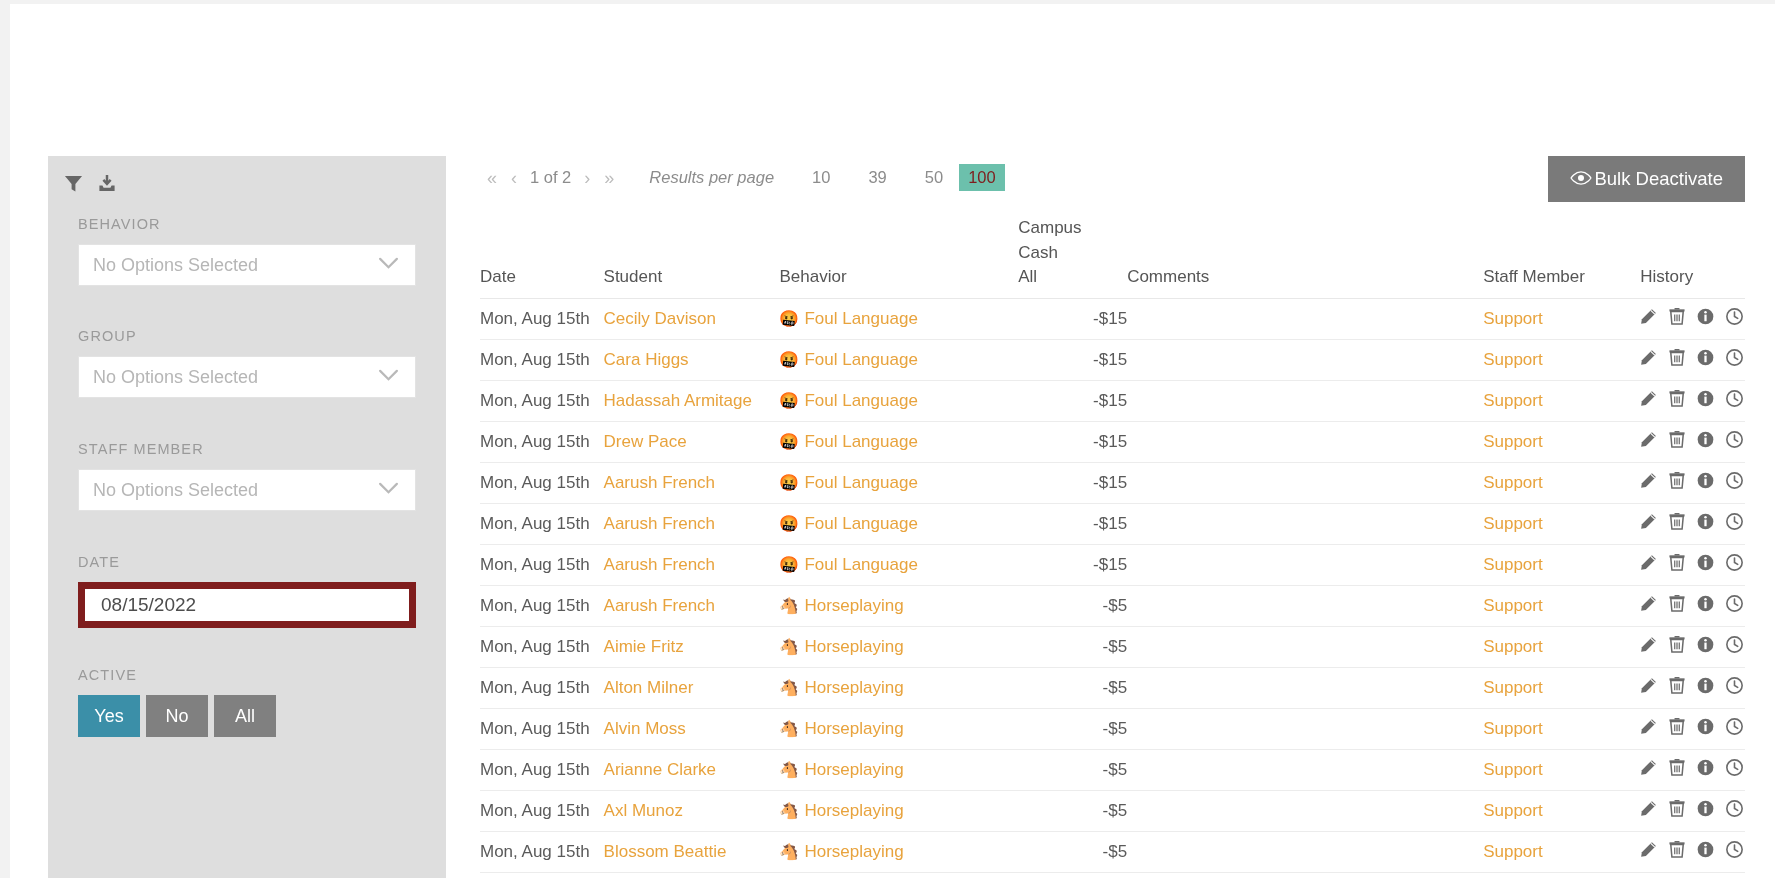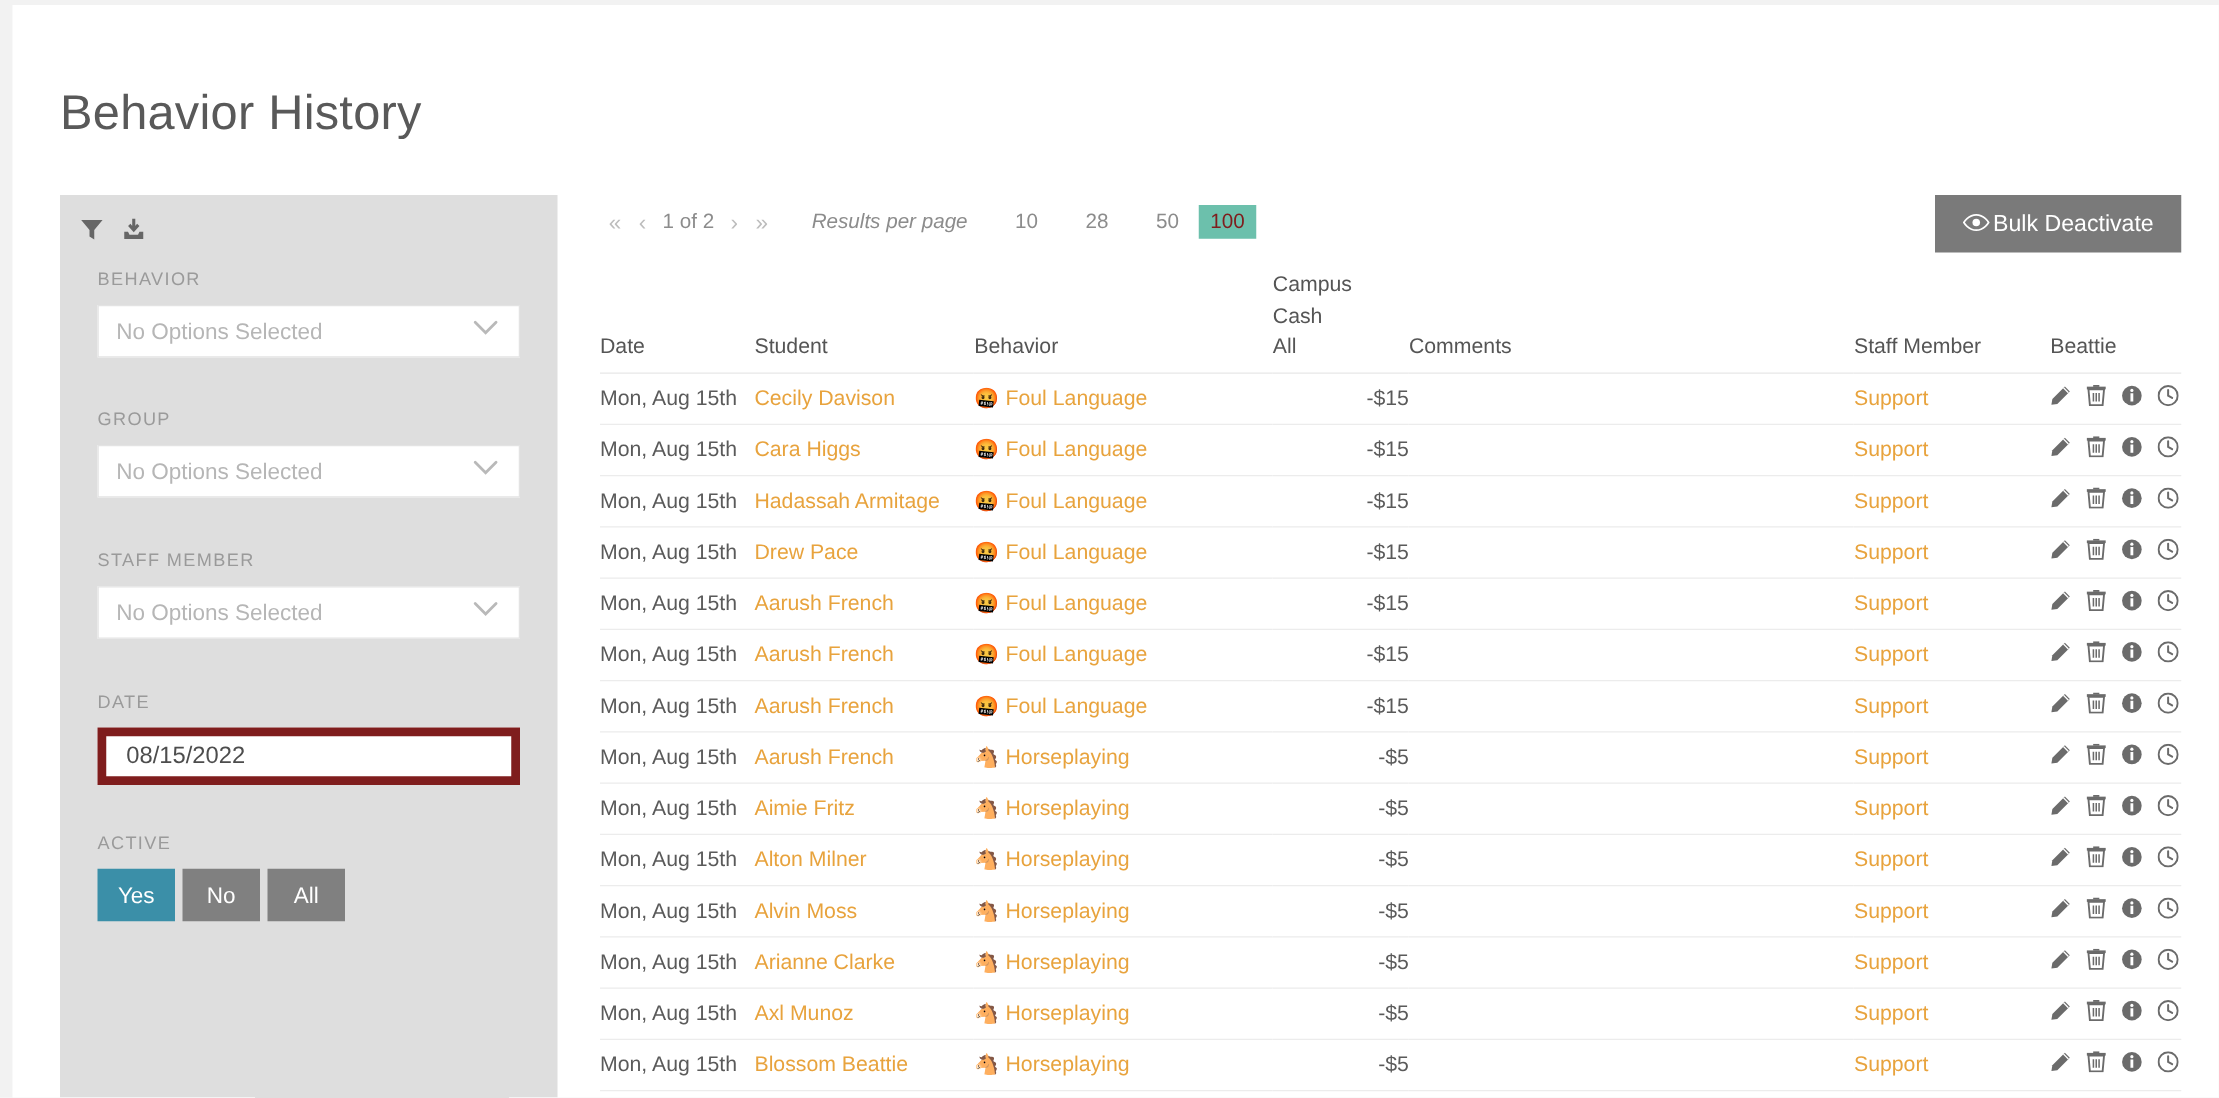--- a/index.html
+++ b/index.html
@@ -199,21 +199,20 @@
   .link { color: #e8a33d; cursor: pointer; }
   .emoji { font-size: 16px; margin-right: 5px; }
   .actions { display: flex; gap: 12px; align-items: center; }
   .act-ico { cursor: pointer; display: block; }
 </style>
 </head>
 <body>
 
 <div id="page">
 
-  <h1 class="page-title">Behavior History</h1>
 
   <div class="sidebar">
 
     <div class="sidebar-toolbar">
       <span class="sb-icon">
         <svg width="19" height="19" viewBox="0 0 20 20">
             <polygon points="1,2 19,2 12,10.5 12,18.5 8,16 8,10.5" fill="#666"></polygon>
           </svg>
       </span>
       <span class="sb-icon">
@@ -281,21 +280,21 @@
   <div class="content">
 
     <div class="pager">
       <span class="pg-arrow">«</span>
       <span class="pg-arrow">‹</span>
       <span class="pg-count">1 of 2</span>
       <span class="pg-arrow">›</span>
       <span class="pg-arrow">»</span>
       <span class="pg-label">Results per page</span>
       <span class="pp-opt">10</span>
-      <span class="pp-opt">28</span>
+      <span class="pp-opt">39</span>
       <span class="pp-opt">50</span>
       <span class="pp-opt active">100</span>
     </div>
 
     <div class="bulk-btn">
       <span>
         <svg width="22" height="14" viewBox="0 0 24 15">
           <path d="M12 0.8 C5 0.8 1.2 7.5 1.2 7.5 C1.2 7.5 5 14.2 12 14.2 C19 14.2 22.8 7.5 22.8 7.5 C22.8 7.5 19 0.8 12 0.8 Z" fill="none" stroke="#ffffff" stroke-width="1.5"></path>
           <circle cx="12" cy="7.5" r="3.3" fill="#ffffff"></circle>
         </svg>
@@ -307,21 +306,21 @@
       <thead>
         <tr>
           <th class="c-date">Date</th>
           <th class="c-student">Student</th>
           <th class="c-behav">Behavior</th>
           <th class="c-cash">Campus
 Cash
 All</th>
           <th class="c-comm">Comments</th>
           <th class="c-staff">Staff Member</th>
-          <th class="c-act">Beattie</th>
+          <th class="c-act">History</th>
         </tr>
       </thead>
       <tbody id="tbody">
           <tr>
             <td class="c-date"><span>Mon, Aug 15th</span></td>
             <td class="c-student"><span class="link">Cecily Davison</span></td>
             <td class="c-behav"><span class="emoji">🤬</span><span class="link">Foul Language</span></td>
             <td class="c-cash"><span>-$15</span></td>
             <td class="c-comm"><span></span></td>
             <td class="c-staff"><span class="link">Support</span></td>

